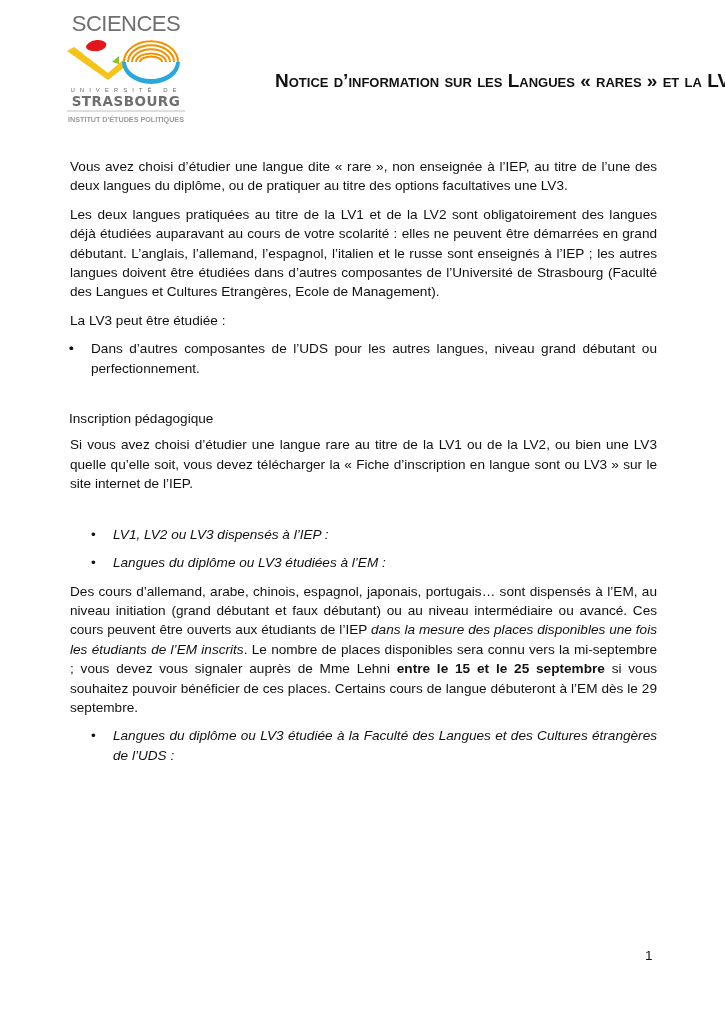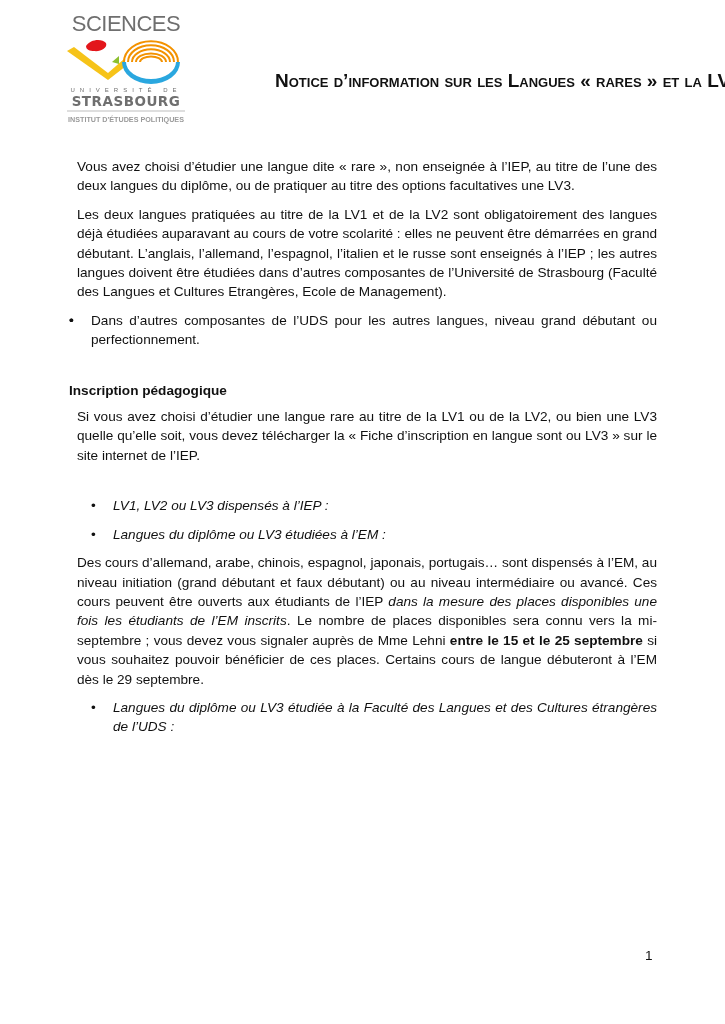--- a/index.html
+++ b/index.html
@@ -11,22 +11,22 @@
     .logo svg { display: block; }
     .doc-title {
       position: absolute; left: 275px; top: 70px; width: 382px;
       text-align: right; font-weight: bold; font-size: 19px; letter-spacing: 0;
       font-variant: small-caps; white-space: nowrap;
     }
     .content {
       position: absolute; left: 69px; top: 157px; width: 588px;
       font-size: 13.6px; line-height: 19.4px;
     }
-    .content p { margin: 0 0 9px 8px; text-align: justify; }
-    .content h3 { font-size: 13.6px; font-weight: bold; margin: 0 0 7px 0; line-height: 19.4px; }
+    .content p { margin: 0 0 9px 1px; text-align: justify; }
+    .content h3 { font-size: 13.6px; font-weight: normal; margin: 0 0 7px 0; line-height: 19.4px; }
     ul.bullets { list-style: none; margin: 0 0 9px 0; padding: 0; }
     ul.bullets li { position: relative; padding-left: 22px; text-align: justify; }
     ul.bullets li .dot { position: absolute; left: 0; top: 0; }
     ul.sub { list-style: none; margin: 0 0 9px 0; padding: 0; }
     ul.sub li { position: relative; padding-left: 44px; font-style: italic; text-align: justify; }
     ul.sub li .dot { position: absolute; left: 22px; top: 0; font-style: normal; }
     .spacer { height: 22px; }
     .page-number {
       position: absolute; left: 645px; top: 948px; font-size: 13.6px;
     }
@@ -54,20 +54,21 @@
     <line x1="3" y1="101" x2="121" y2="101" stroke="#bdbdbd" stroke-width="1"></line>
     <text x="62" y="112" text-anchor="middle" font-family="Liberation Sans, sans-serif" font-weight="bold" font-size="7.2" fill="#9a9a9a">INSTITUT D'ÉTUDES POLITIQUES</text>
   </svg>
 </div>
 
 <div class="doc-title">Notice d’information sur les Langues « rares » et la LV3</div>
 
 <div class="content">
   <p>Vous avez choisi d’étudier une langue dite « rare », non enseignée à l’IEP, au titre de l’une des deux langues du diplôme, ou de pratiquer au titre des options facultatives une LV3.</p>
   <p>Les deux langues pratiquées au titre de la LV1 et de la LV2 sont obligatoirement des langues déjà étudiées auparavant au cours de votre scolarité : elles ne peuvent être démarrées en grand débutant. L’anglais, l’allemand, l’espagnol, l’italien et le russe sont enseignés à l’IEP ; les autres langues doivent être étudiées dans d’autres composantes de l’Université de Strasbourg (Faculté des Langues et Cultures Etrangères, Ecole de Management).</p>
+  <p>La LV3 peut être étudiée :</p>
   <ul class="bullets">
     <li>
       <span class="dot">•</span>
     </li>
     <li>
       <span class="dot">•</span>
       <span>Dans d’autres composantes de l’UDS pour les autres langues, niveau grand débutant ou perfectionnement.</span>
     </li>
   </ul>
 

